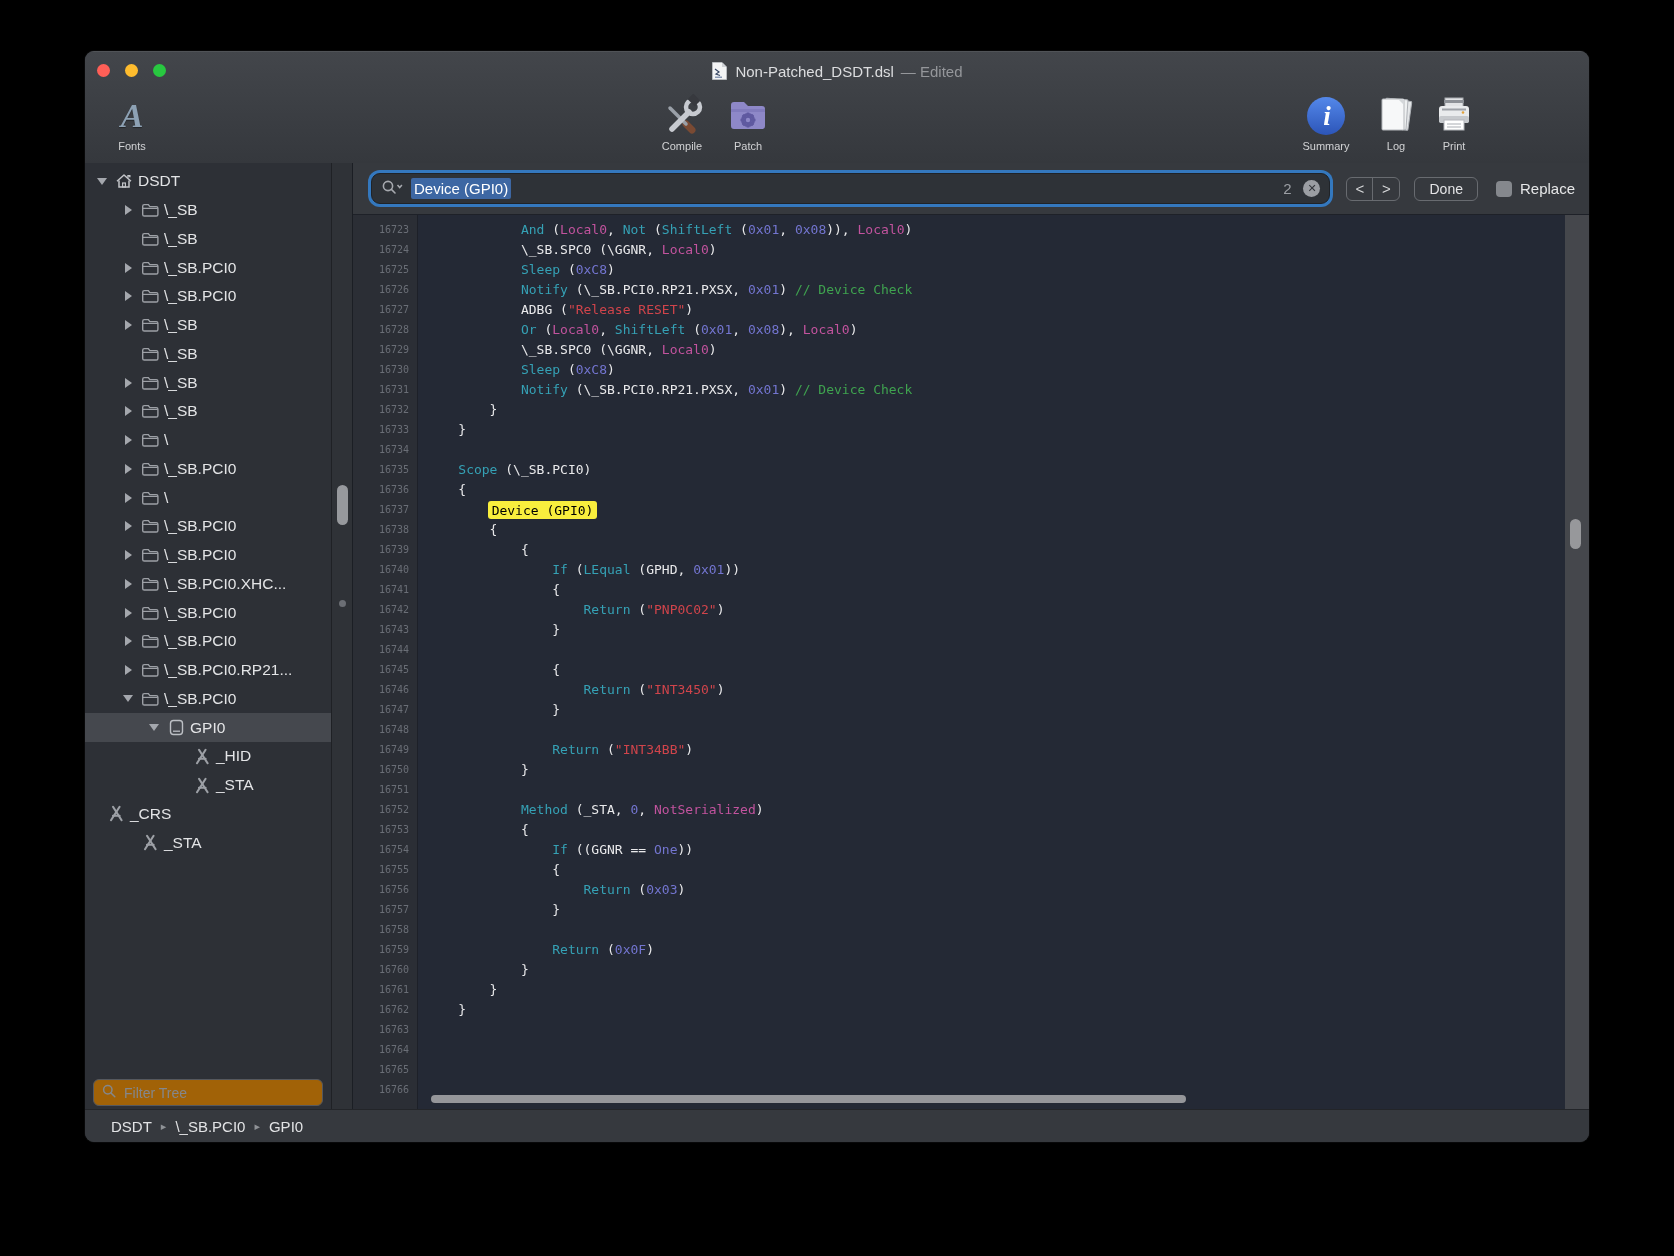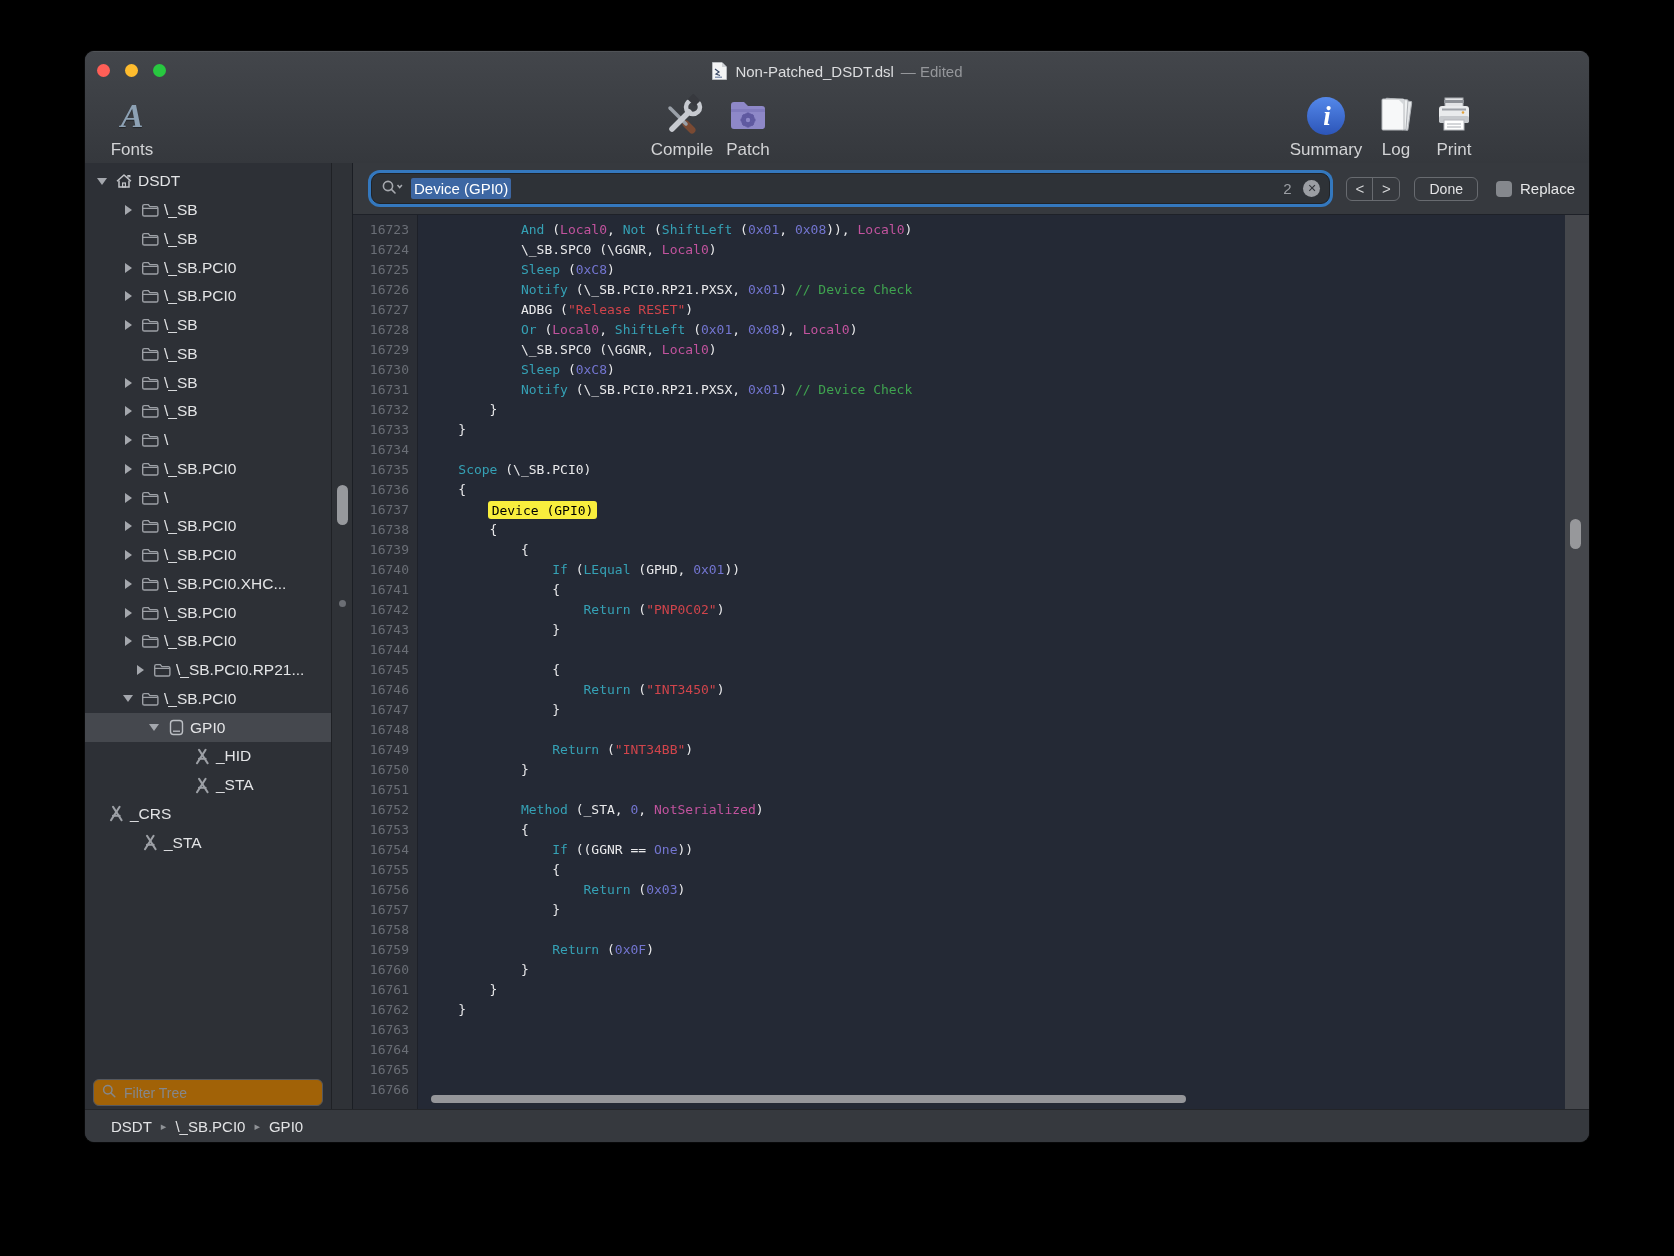--- a/index.html
+++ b/index.html
@@ -17,21 +17,21 @@
   .traffic{position:absolute;left:12px;top:13px;display:flex;gap:15px;}
   .tl{width:13px;height:13px;border-radius:50%;}
   .tl.red{background:#ff5f57;}  .tl.yel{background:#febc2e;}  .tl.grn{background:#28c840;}
   .title-wrap{position:absolute;left:0;right:0;top:0;height:40px;display:flex;align-items:center;justify-content:center;gap:7px;}
   .doc-ico{width:17px;height:20px;display:inline-block;}
   .t-name{font-size:15px;color:#dcdddf;}
   .t-edited{font-size:15px;color:#95979b;}
   .toolbar{position:relative;height:72px;}
   .tb-item{position:absolute;top:2px;display:flex;flex-direction:column;align-items:center;width:70px;}
   .tb-ico{height:46px;display:flex;align-items:center;justify-content:center;}
-  .tb-label{font-size:17px;color:#d2d3d5;margin-top:1px;}
+  .tb-label{font-size:11px;color:#d2d3d5;margin-top:1px;}
   .fonts-glyph{font-family:"Liberation Serif","DejaVu Serif",serif;font-style:italic;font-weight:bold;
                font-size:34px;color:#8da1b4;line-height:1;text-shadow:0 1px 1px rgba(0,0,0,.4);}
   
   .sidebar{position:absolute;left:0;top:112px;width:246px;bottom:33px;background:#2d3036;overflow:hidden;}
   .tree{position:absolute;left:0;right:0;top:4px;}
   .tree-row{height:28.75px;display:flex;align-items:center;font-size:15.5px;color:#e3e4e6;white-space:nowrap;}
   .tree-row.selected{background:#45484e;}
   .tri{width:18px;display:inline-flex;justify-content:center;align-items:center;flex:none;}
   .tri-exp i{display:block;width:0;height:0;border-left:5.5px solid transparent;border-right:5.5px solid transparent;border-top:7px solid #a4a7ad;}
   .tri-col i{display:block;width:0;height:0;border-top:5.5px solid transparent;border-bottom:5.5px solid transparent;border-left:7px solid #a4a7ad;}
@@ -62,21 +62,21 @@
   .seg{display:flex;margin-left:16px;border:1px solid #686b70;border-radius:6px;height:24px;overflow:hidden;}
   .seg-btn{width:26px;display:flex;align-items:center;justify-content:center;color:#d7d8da;font-size:15px;line-height:1;}
   .seg-btn:first-child{border-right:1px solid #686b70;}
   .btn-done{margin-left:14px;height:24px;padding:0 14px;border:1px solid #686b70;border-radius:6px;color:#e4e4e6;
             font-size:14px;display:flex;align-items:center;background:transparent;}
   .chk{margin-left:18px;width:16px;height:16px;border-radius:4px;background:#85888d;flex:none;}
   .chk-label{margin-left:8px;font-size:15px;color:#e6e7e8;}
   
   .editor{position:absolute;left:0;right:24px;top:52px;bottom:0;background:var(--editor-bg,#242935);display:flex;overflow:hidden;}
   .gutter{width:65px;background:#2b2e35;border-right:1px solid #1d2028;padding-top:5px;flex:none;}
-  .gnum{height:20px;line-height:20px;font-family:"DejaVu Sans Mono","Liberation Mono",monospace;font-size:13px;
+  .gnum{height:20px;line-height:20px;font-family:"DejaVu Sans Mono","Liberation Mono",monospace;font-size:10px;
         color:#6a6e76;text-align:right;padding-right:8px;}
   .code-scroll{flex:1;padding:5px 12px 0 9px;overflow:hidden;}
   .cline{height:20px;line-height:20px;font-family:"DejaVu Sans Mono","Liberation Mono",monospace;font-size:13px;white-space:pre;}
   .tk-p{color:var(--plain,#e9e9eb);}
   .tk-k{color:var(--keyword,#35a1b5);}
   .tk-l{color:var(--identifier-local,#c2539e);}
   .tk-n{color:var(--number,#7375d0);}
   .tk-c{color:var(--comment,#3fa34f);}
   .tk-s{color:var(--string,#d0444b);}
   .tk-h{background:var(--find-highlight,#f9ee3d);color:#000;border-radius:3px;padding:1.5px 4px;margin-left:-2px;}
@@ -395,21 +395,21 @@
               <i></i>
             </span>
             <span class="tree-icon">
               <svg width="18" height="14" viewBox="0 0 18 14">
                 <path d="M1.7 3.2 q0-1.6 1.6-1.6 h4 l1.6 2 h6.4 q1.6 0 1.6 1.6 v6.2 q0 1.6-1.6 1.6 H3.3 q-1.6 0-1.6-1.6 z" fill="none" stroke="#9da0a6" stroke-width="1.4"></path>
                 <line x1="1.7" y1="5.4" x2="16.9" y2="5.4" stroke="#9da0a6" stroke-width="1.2"></line>
               </svg>
             </span>
             <span class="tree-label">\_SB.PCI0</span>
           </div>
-          <div class="tree-row" style="padding-left: 46px;">
+          <div class="tree-row" style="padding-left: 34px;">
             <span class="tri tri-col">
               <i></i>
             </span>
             <span class="tree-icon">
               <svg width="18" height="14" viewBox="0 0 18 14">
                 <path d="M1.7 3.2 q0-1.6 1.6-1.6 h4 l1.6 2 h6.4 q1.6 0 1.6 1.6 v6.2 q0 1.6-1.6 1.6 H3.3 q-1.6 0-1.6-1.6 z" fill="none" stroke="#9da0a6" stroke-width="1.4"></path>
                 <line x1="1.7" y1="5.4" x2="16.9" y2="5.4" stroke="#9da0a6" stroke-width="1.2"></line>
               </svg>
             </span>
             <span class="tree-label">\_SB.PCI0.RP21...</span>

